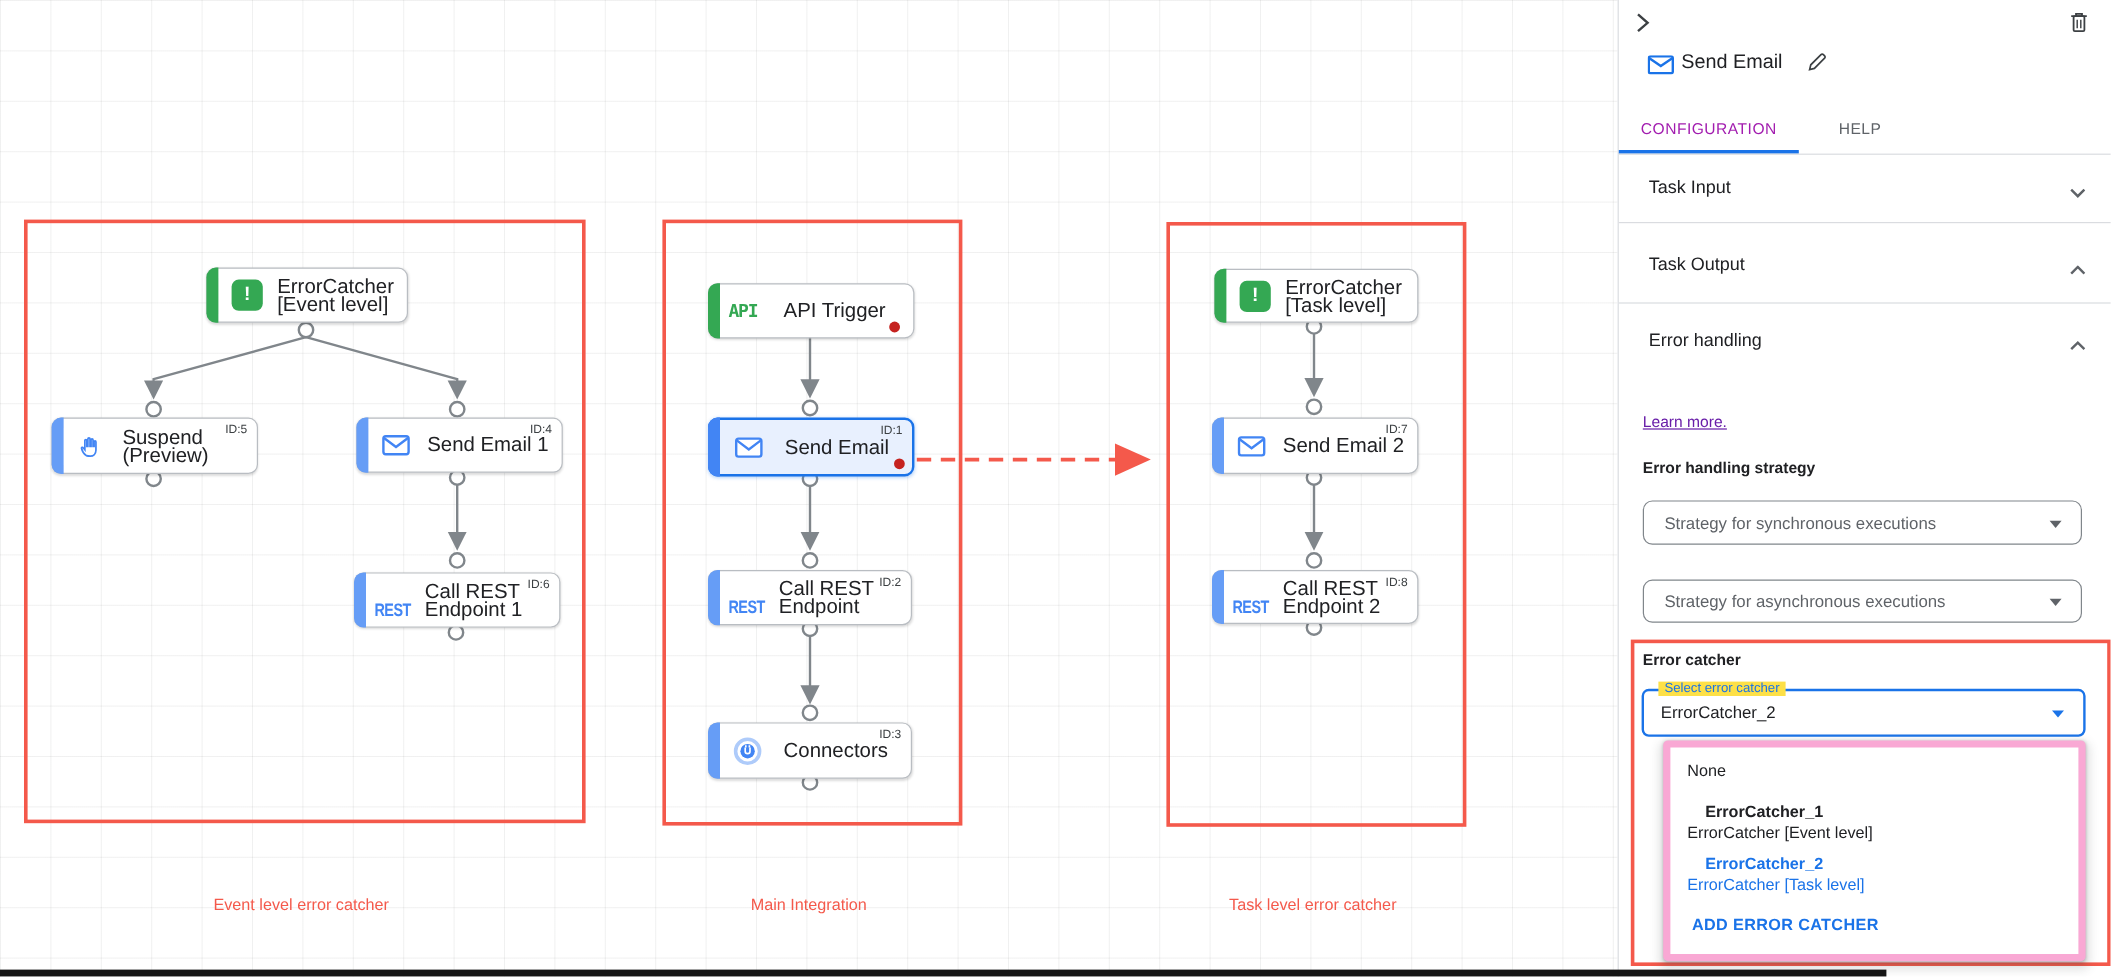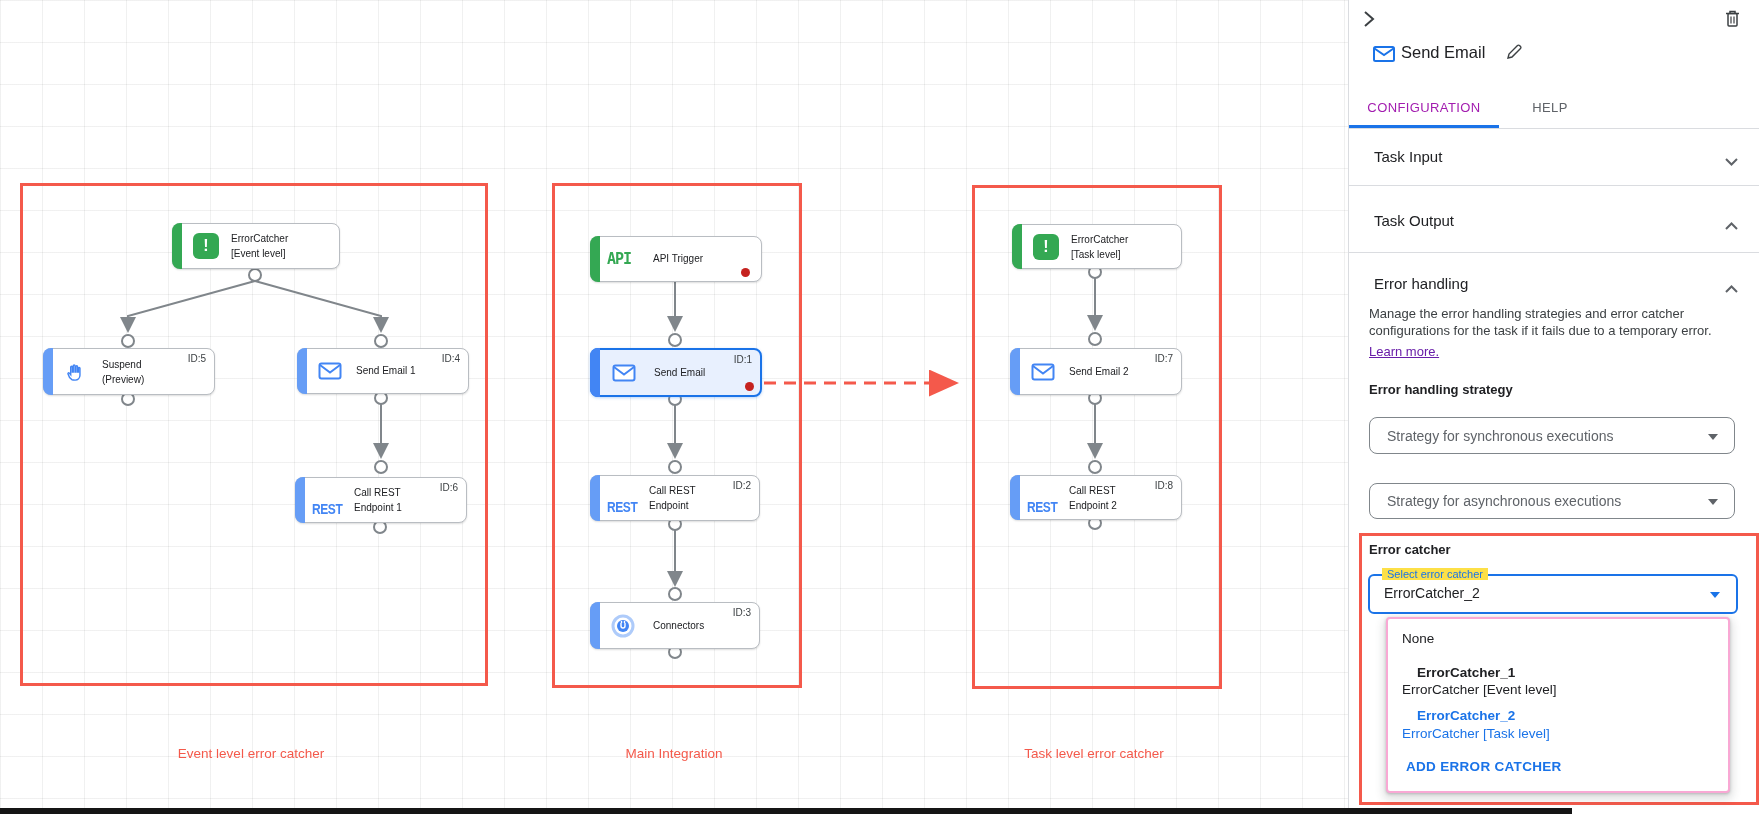--- a/index.html
+++ b/index.html
@@ -20,21 +20,21 @@
     box-shadow:0 1px 2px rgba(0,0,0,.14);display:flex;align-items:center;}
   .node .bar{position:absolute;left:-1px;top:-1px;bottom:-1px;width:10px;border-radius:8px 0 0 8px;}
   .bar-green{background:#34a853;}
   .bar-blue{background:#669df6;}
   .node.selected{background:#e8f0fe;border:2px solid #1a73e8;box-shadow:0 1px 3px rgba(26,115,232,.3);}
   .node.selected .bar{left:-2px;top:-2px;bottom:-2px;background:#4285f4;}
   .nicon{position:absolute;left:20px;top:50%;transform:translateY(-50%);display:flex;align-items:center;justify-content:center;}
   .icon-exc{width:26px;height:26px;border-radius:6px;background:#34a853;color:#fff;font-weight:bold;font-size:16px;line-height:26px;text-align:center;}
   .logo-api{font-family:"DejaVu Sans Mono",monospace;font-weight:bold;color:#34a853;font-size:15px;letter-spacing:-1px;}
   .logo-rest{font-weight:bold;color:#4285f4;font-size:15px;letter-spacing:-.5px;transform:scaleX(.8);transform-origin:left center;}
-  .nlabel{position:absolute;left:58px;font-size:10px;line-height:15px;font-weight:500;color:#202124;}
+  .nlabel{position:absolute;left:58px;font-size:17px;line-height:15px;font-weight:500;color:#202124;}
   .nlabel.mid{left:62px;}
   .idbadge{position:absolute;top:4px;right:8px;font-size:10px;color:#3c4043;}
   .errdot{position:absolute;width:9px;height:9px;border-radius:50%;background:#c5221f;}
 
   
   .panel{position:absolute;left:1348px;top:0;width:411px;height:814px;background:#fff;border-left:1px solid #dadce0;}
   .pabs{position:absolute;}
   .iconbtn{cursor:pointer;}
   .title{font-size:16.5px;font-weight:500;color:#202124;}
   .tab{position:absolute;top:86px;height:42px;display:flex;align-items:center;justify-content:center;
@@ -52,21 +52,21 @@
   .dd{position:absolute;width:364px;border:1px solid #80868b;border-radius:8px;background:#fff;
     display:flex;align-items:center;cursor:pointer;}
   .dd .ddtext{margin-left:17px;font-size:14px;color:#5f6368;}
   .caret{position:absolute;right:16px;top:50%;margin-top:-2px;width:0;height:0;
     border-left:5px solid transparent;border-right:5px solid transparent;border-top:6px solid #5f6368;}
   .caret.blue{border-top-color:#1a73e8;}
   .redbox{position:absolute;border:3px solid #f4594b;}
   .select{position:absolute;width:366px;height:36px;border:2px solid #1a73e8;border-radius:6px;background:#fff;cursor:pointer;}
   .floatlabel{position:absolute;left:12px;top:-8px;background:#fde047;padding:0 5px;font-size:11px;font-weight:500;color:#1a73e8;}
   .selval{position:absolute;left:14px;top:9px;font-size:14px;color:#202124;}
-  .menu{position:absolute;width:340px;height:172px;background:#fff;border-radius:4px;border:2px solid #f9a8d4;
+  .menu{position:absolute;width:340px;height:172px;background:#fff;border-radius:4px;border:6px solid #f9a8d4;
     box-shadow:0 1px 3px rgba(60,64,67,.3),0 4px 8px 3px rgba(60,64,67,.15);}
   .mitem{position:absolute;left:14px;font-size:13.5px;color:#202124;cursor:pointer;white-space:nowrap;}
   .mname{font-weight:bold;padding-left:15px;}
   .mblue{color:#1a73e8;}
   .maction{position:absolute;left:18px;font-size:13.5px;font-weight:bold;color:#1a73e8;letter-spacing:.3px;cursor:pointer;}
 
   .bottomstrip{position:absolute;left:0;top:808px;width:1572px;height:6px;background:#151515;}
 </style>
 </head>
 <body>
@@ -309,24 +309,20 @@
 
     <div class="sectionrow" style="top:252px;height:50px">
       <div class="stitle" style="top:23px">Error handling</div>
       <div class="chev" style="top:27px">
         <svg width="13" height="8" viewBox="0 0 13 8">
             <path d="M1,7 L6.5,1.5 L12,7" fill="none" stroke="#5f6368" stroke-width="2"></path>
           </svg>
       </div>
     </div>
 
-    <div class="pabs para" style="left:20px;top:305px;width:378px">
-      <span style="display:block">Manage the error handling strategies and error catcher</span>
-      <span style="display:block">configurations for the task if it fails due to a temporary error.</span>
-    </div>
     <div class="pabs link" style="left:20px;top:344px">Learn more.</div>
 
     <div class="pabs blabel" style="left:20px;top:382px">Error handling strategy</div>
 
     <div class="dd" style="left:20px;top:417px;height:35px">
       <span class="ddtext">Strategy for synchronous executions</span>
       <span class="caret"></span>
     </div>
 
     <div class="dd" style="left:20px;top:483px;height:34px">

